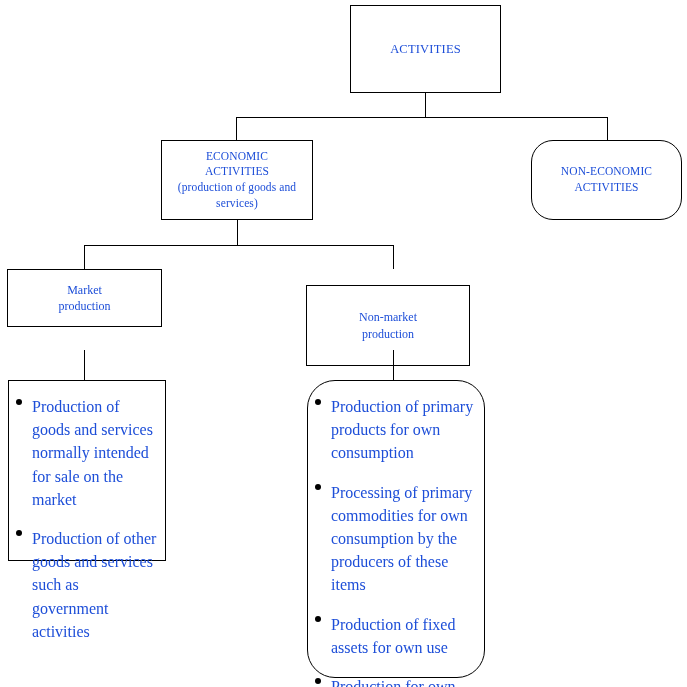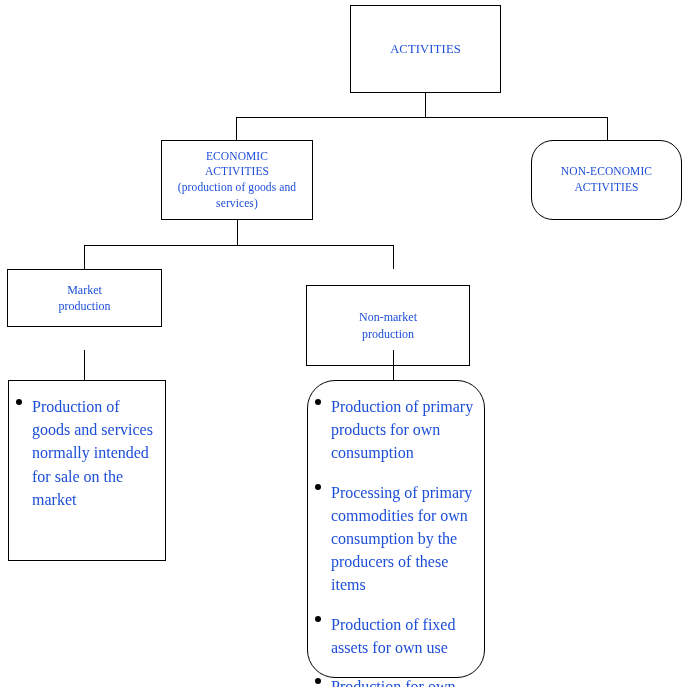--- a/index.html
+++ b/index.html
@@ -119,20 +119,24 @@
 
   <div class="line vline" style="left:84px; top:350px; width:1px; height:30px;"></div>
   <div class="line vline" style="left:393px; top:350px; width:1px; height:30px;"></div>
 
   <div class="listbox" style="left:8px; top:380px; width:158px; height:181px;">
     <ul>
       <li>
         <span class="bullet"></span>
         <span class="txt">Production of goods and services normally intended for sale on the market</span>
       </li>
+      <li>
+        <span class="bullet"></span>
+        <span class="txt">Production of other goods and services such as government activities</span>
+      </li>
     </ul>
   </div>
 
   <div class="listbox" style="left:307px; top:380px; width:178px; height:298px;border-radius:28px;">
     <ul>
       <li>
         <span class="bullet"></span>
         <span class="txt">Production of primary products for own consumption</span>
       </li>
       <li>

